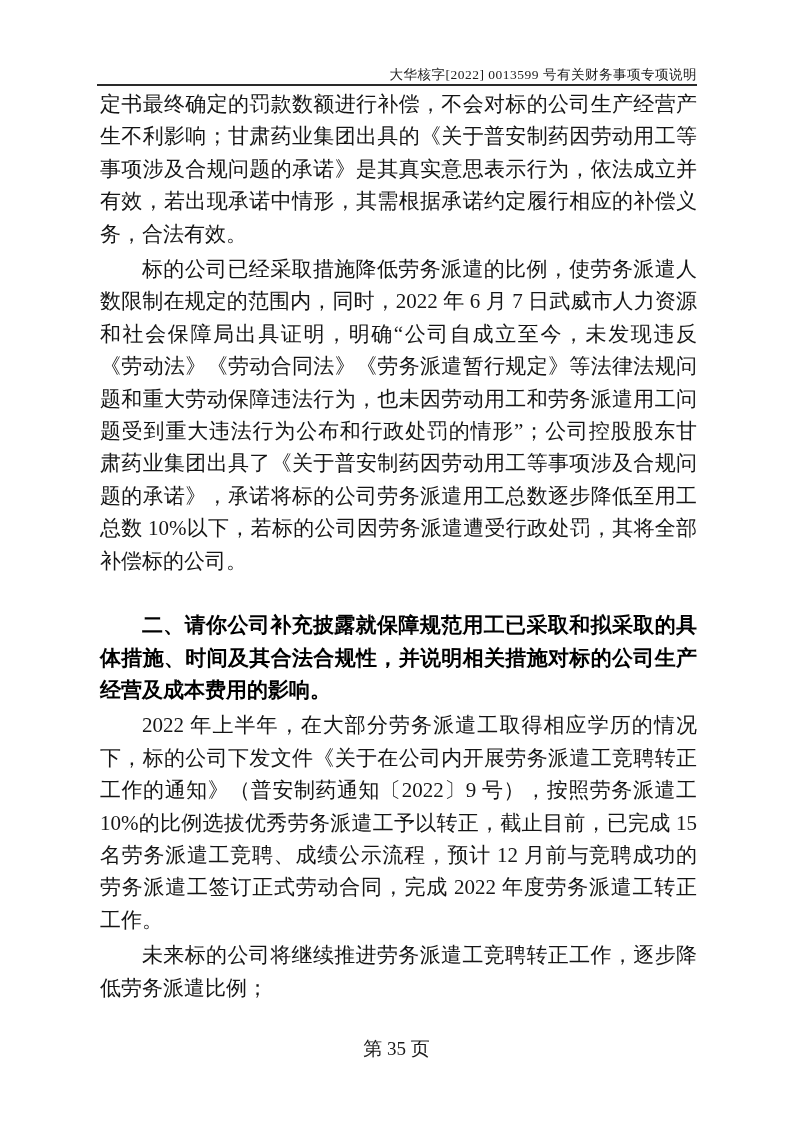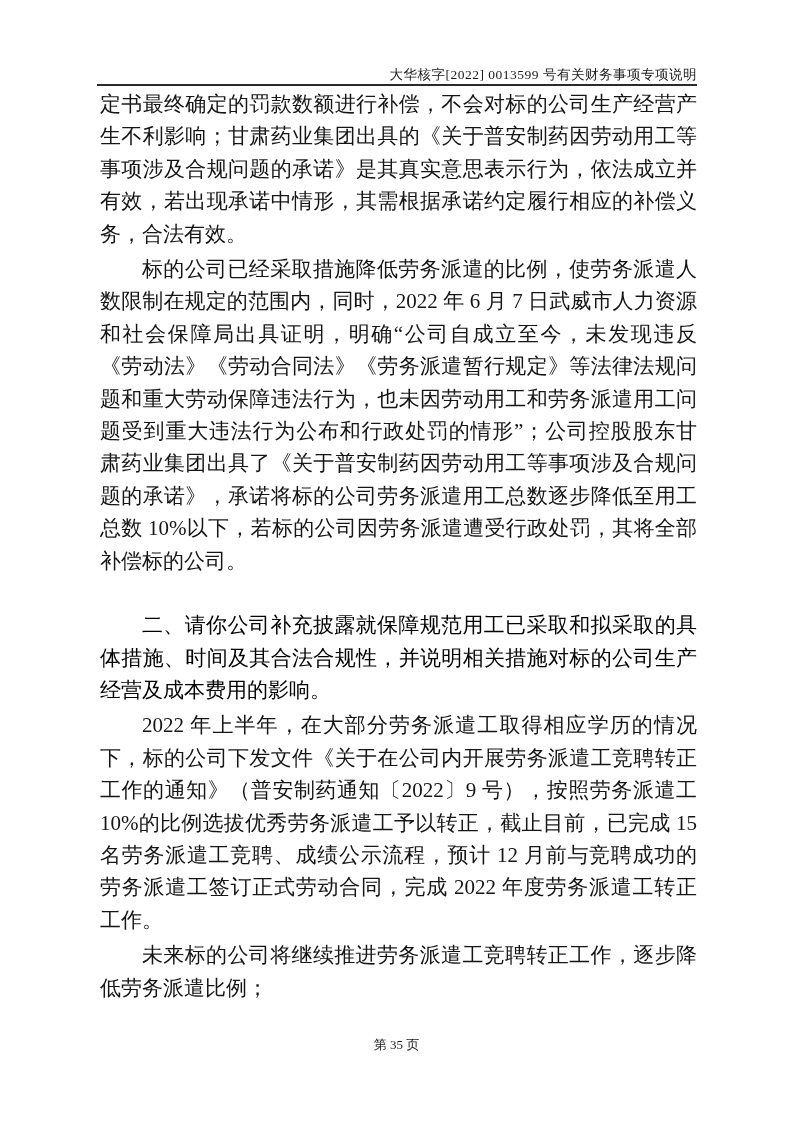--- a/index.html
+++ b/index.html
@@ -40,31 +40,31 @@
     color: #151515;
   }
   .para {
     margin: 0 0 3px 0;
     text-indent: 2em;
   }
   .para.no-indent {
     text-indent: 0;
   }
   .para.heading {
-    font-weight: normal;
+    font-weight: bold;
     color: #000000;
     margin-top: 32px;
   }
   .page-footer {
     position: absolute;
     top: 1036px;
     left: 0;
     width: 100%;
     text-align: center;
-    font-size: 13px;
+    font-size: 19px;
     color: #1a1a1a;
   }
 </style>
 </head>
 <body>
 
 <div class="page">
 
   <div class="page-header">
     <span>大华核字[2022] 0013599 号有关财务事项专项说明</span>

